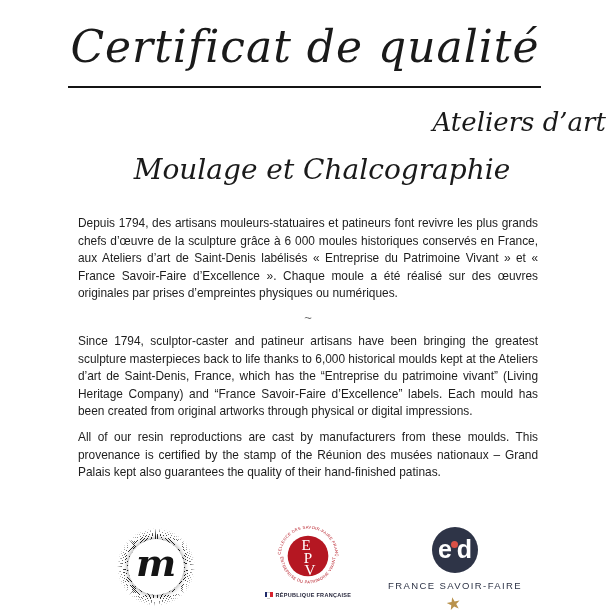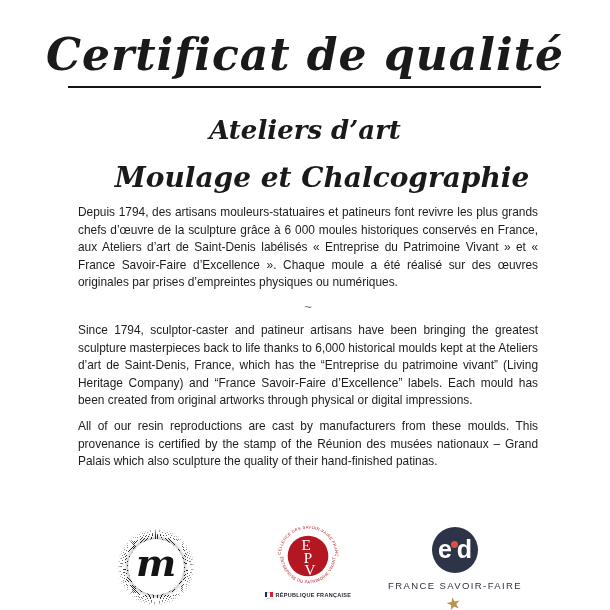--- a/index.html
+++ b/index.html
@@ -3,35 +3,35 @@
 <meta charset="utf-8">
 <style>
   html,body{margin:0;padding:0;}
   body{
     width:610px;height:610px;position:relative;overflow:hidden;
     background:#ffffff;color:#1c1c1c;
     font-family:"Liberation Sans", sans-serif;
   }
   .script{
     font-family:"DejaVu Serif", serif;
-    font-style:italic;font-weight:bold;
-    color:#1a1a1a;margin:12px;text-align:center;
+    font-style:italic;font-weight:normal;
+    color:#1a1a1a;margin:4px;text-align:center;
   }
   .title{
     position:absolute;top:10px;left:0;right:0;
     font-size:44px;letter-spacing:1px;line-height:66px;
   }
   .rule{
     position:absolute;top:86px;left:68px;width:473px;height:0;
     border-top:2px solid #141414;
   }
-  .sub1{position:absolute;top:100px;left:0;right:0;font-size:26px;line-height:36px;}
+  .sub1{position:absolute;top:100px;left:0;right:0;font-size:26px;line-height:36px;text-align:right;}
   .sub2{position:absolute;top:146px;left:0;right:0;font-size:28px;line-height:40px;padding-left:34px;}
   .content{
-    position:absolute;top:204px;left:78px;width:460px;
+    position:absolute;top:215px;left:78px;width:460px;
     font-size:11.9px;line-height:17.6px;text-align:justify;
     color:#1d1d1d;
   }
   .content p{margin:0 0 8px 0;}
   .content p.it{}
   .tilde{
     text-align:center;color:#6b6b6b;font-size:13px;line-height:13px;
     margin:1px 0 9px 0;
   }
   
@@ -91,21 +91,21 @@
 
   <div class="rule"></div>
 
   <h2 class="script sub1">Ateliers d’art</h2>
   <h2 class="script sub2">Moulage et Chalcographie</h2>
 
   <div class="content">
     <p>Depuis 1794, des artisans mouleurs-statuaires et patineurs font revivre les plus grands chefs d’œuvre de la sculpture grâce à 6 000 moules historiques conservés en France, aux Ateliers d’art de Saint-Denis labélisés « Entreprise du Patrimoine Vivant » et « France Savoir-Faire d’Excellence ». Chaque moule a été réalisé sur des œuvres originales par prises d’empreintes physiques ou numériques.</p>
     <div class="tilde">~</div>
     <p class="it">Since 1794, sculptor-caster and patineur artisans have been bringing the greatest sculpture masterpieces back to life thanks to 6,000 historical moulds kept at the Ateliers d’art de Saint-Denis, France, which has the “Entreprise du patrimoine vivant” (Living Heritage Company) and “France Savoir-Faire d’Excellence” labels. Each mould has been created from original artworks through physical or digital impressions.</p>
-    <p class="it">All of our resin reproductions are cast by manufacturers from these moulds. This provenance is certified by the stamp of the Réunion des musées nationaux – Grand Palais which also sculpture the quality of their hand-finished patinas.</p>
+    <p class="it">All of our resin reproductions are cast by manufacturers from these moulds. This provenance is certified by the stamp of the Réunion des musées nationaux – Grand Palais kept also guarantees the quality of their hand-finished patinas.</p>
   </div>
 
   <div class="logo-rmn">
     <div class="rmn-rays"></div>
     <div class="rmn-circle">
       <span class="rmn-m">m</span>
     </div>
   </div>
 
   <div class="logo-epv">

